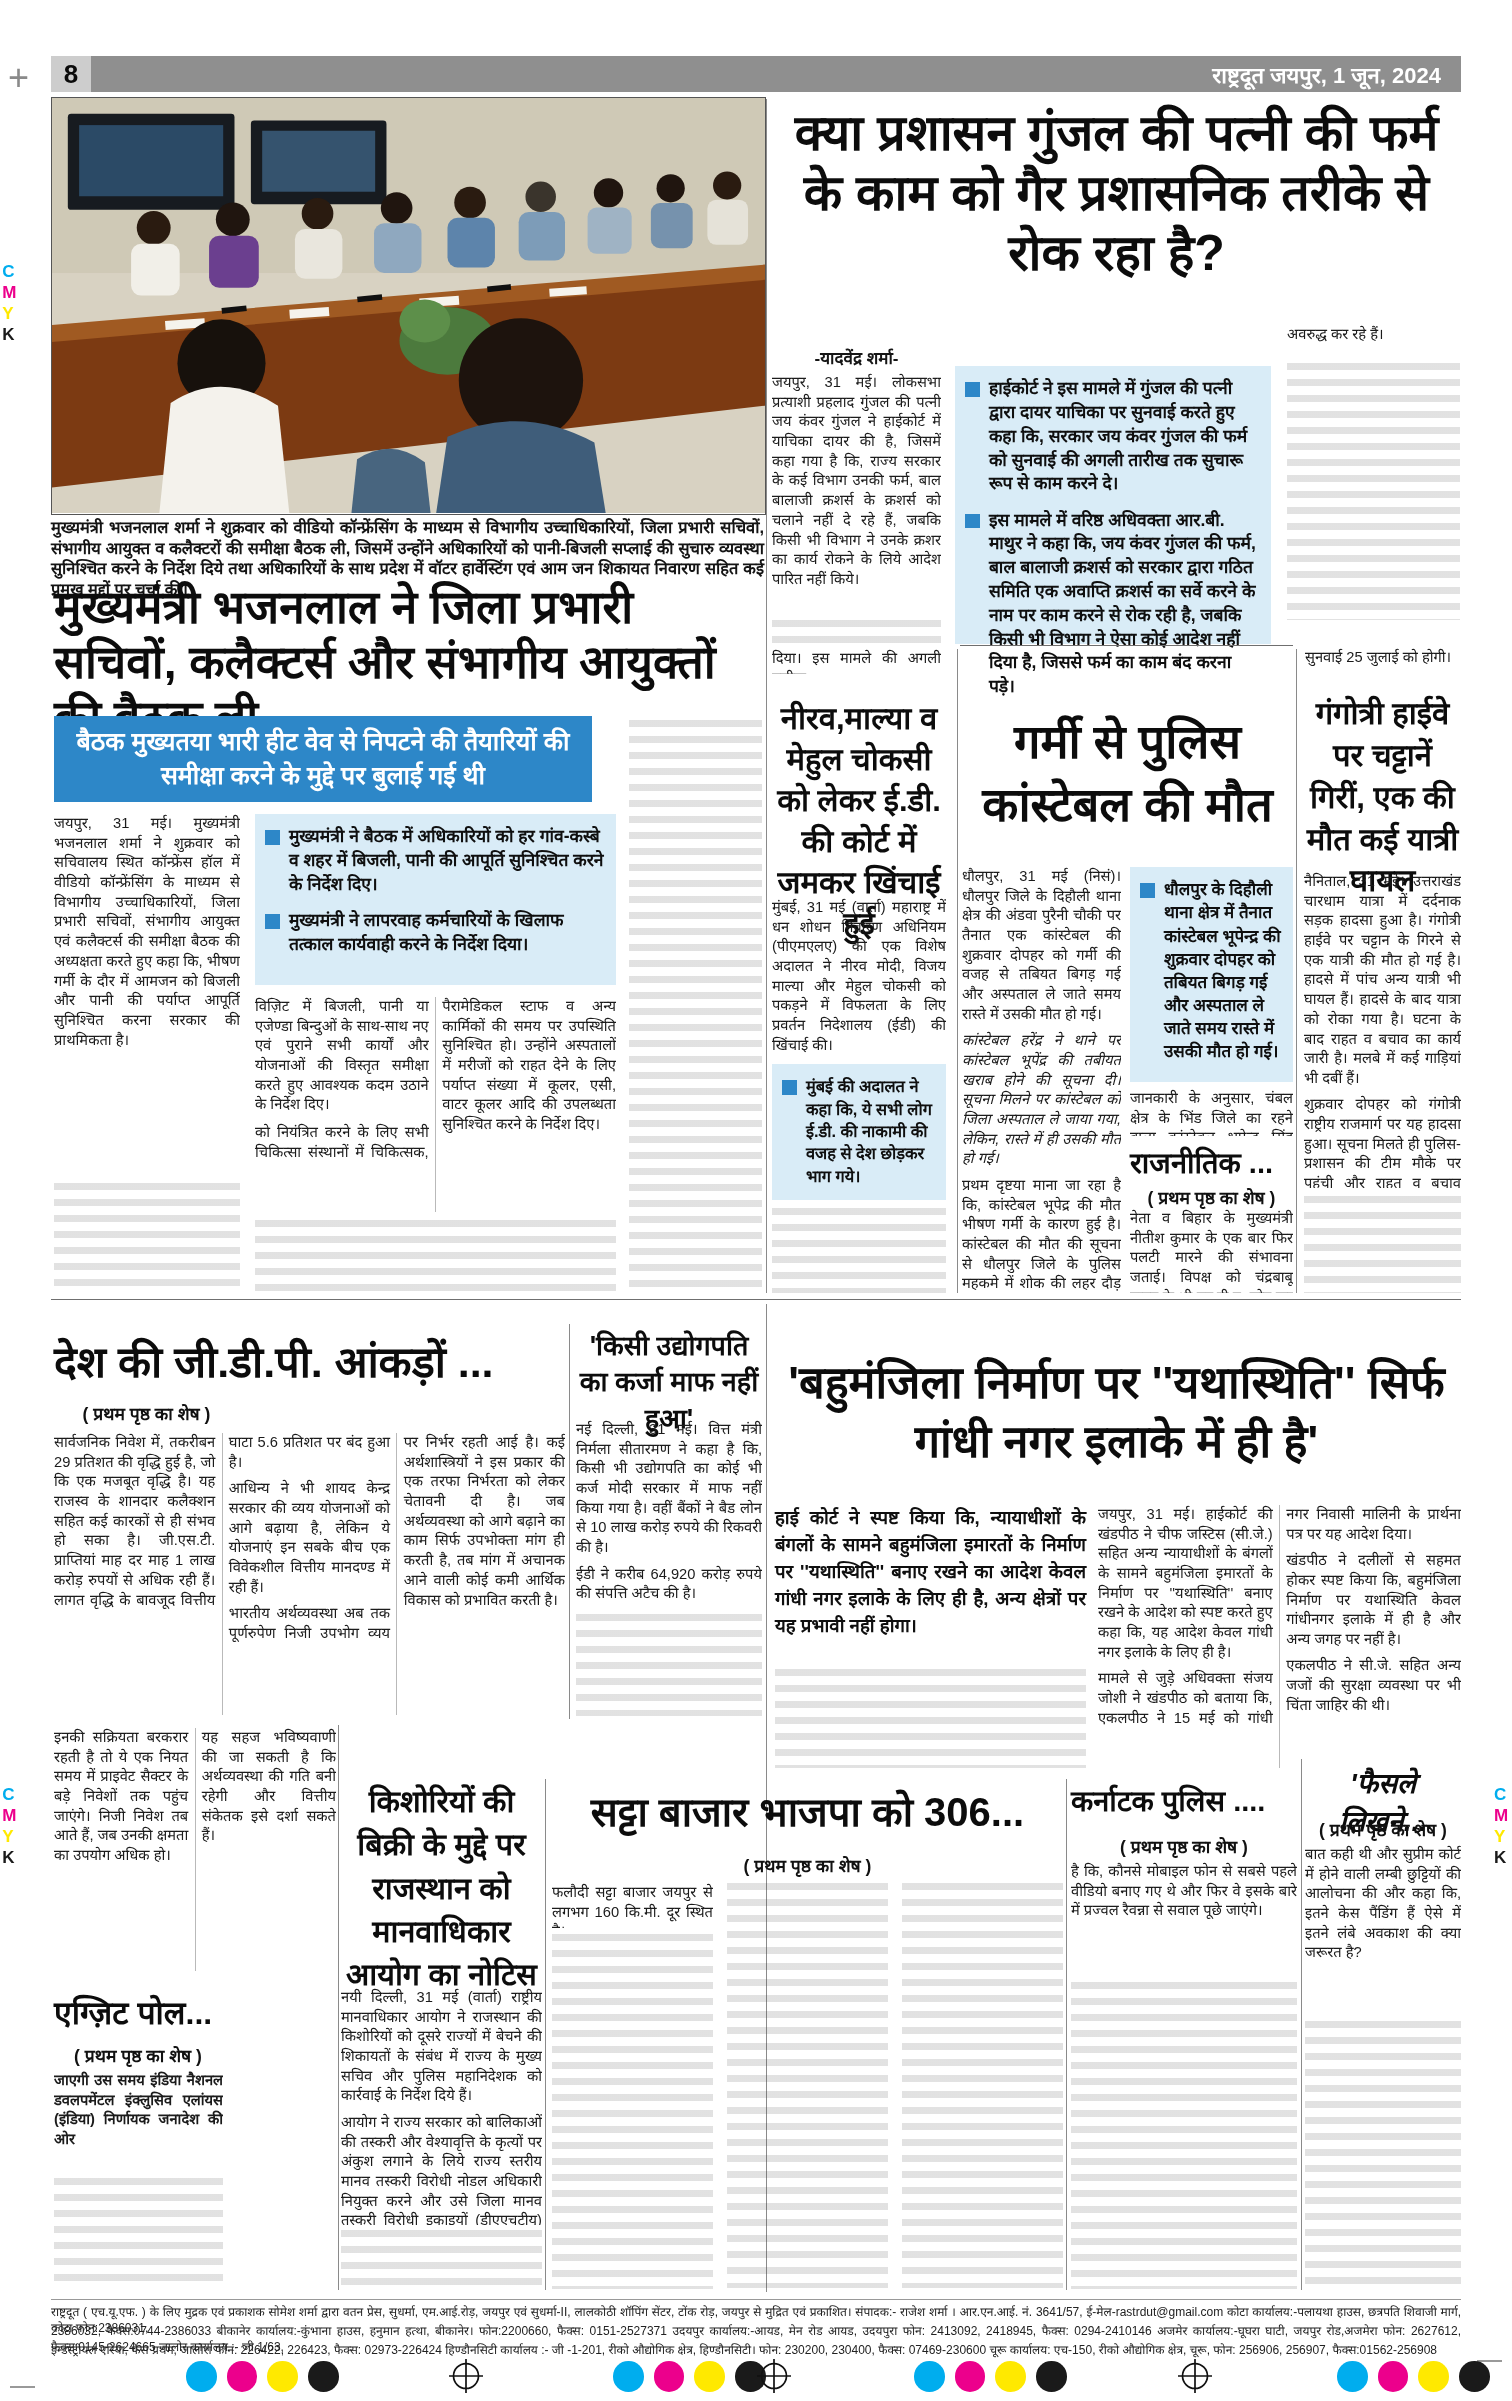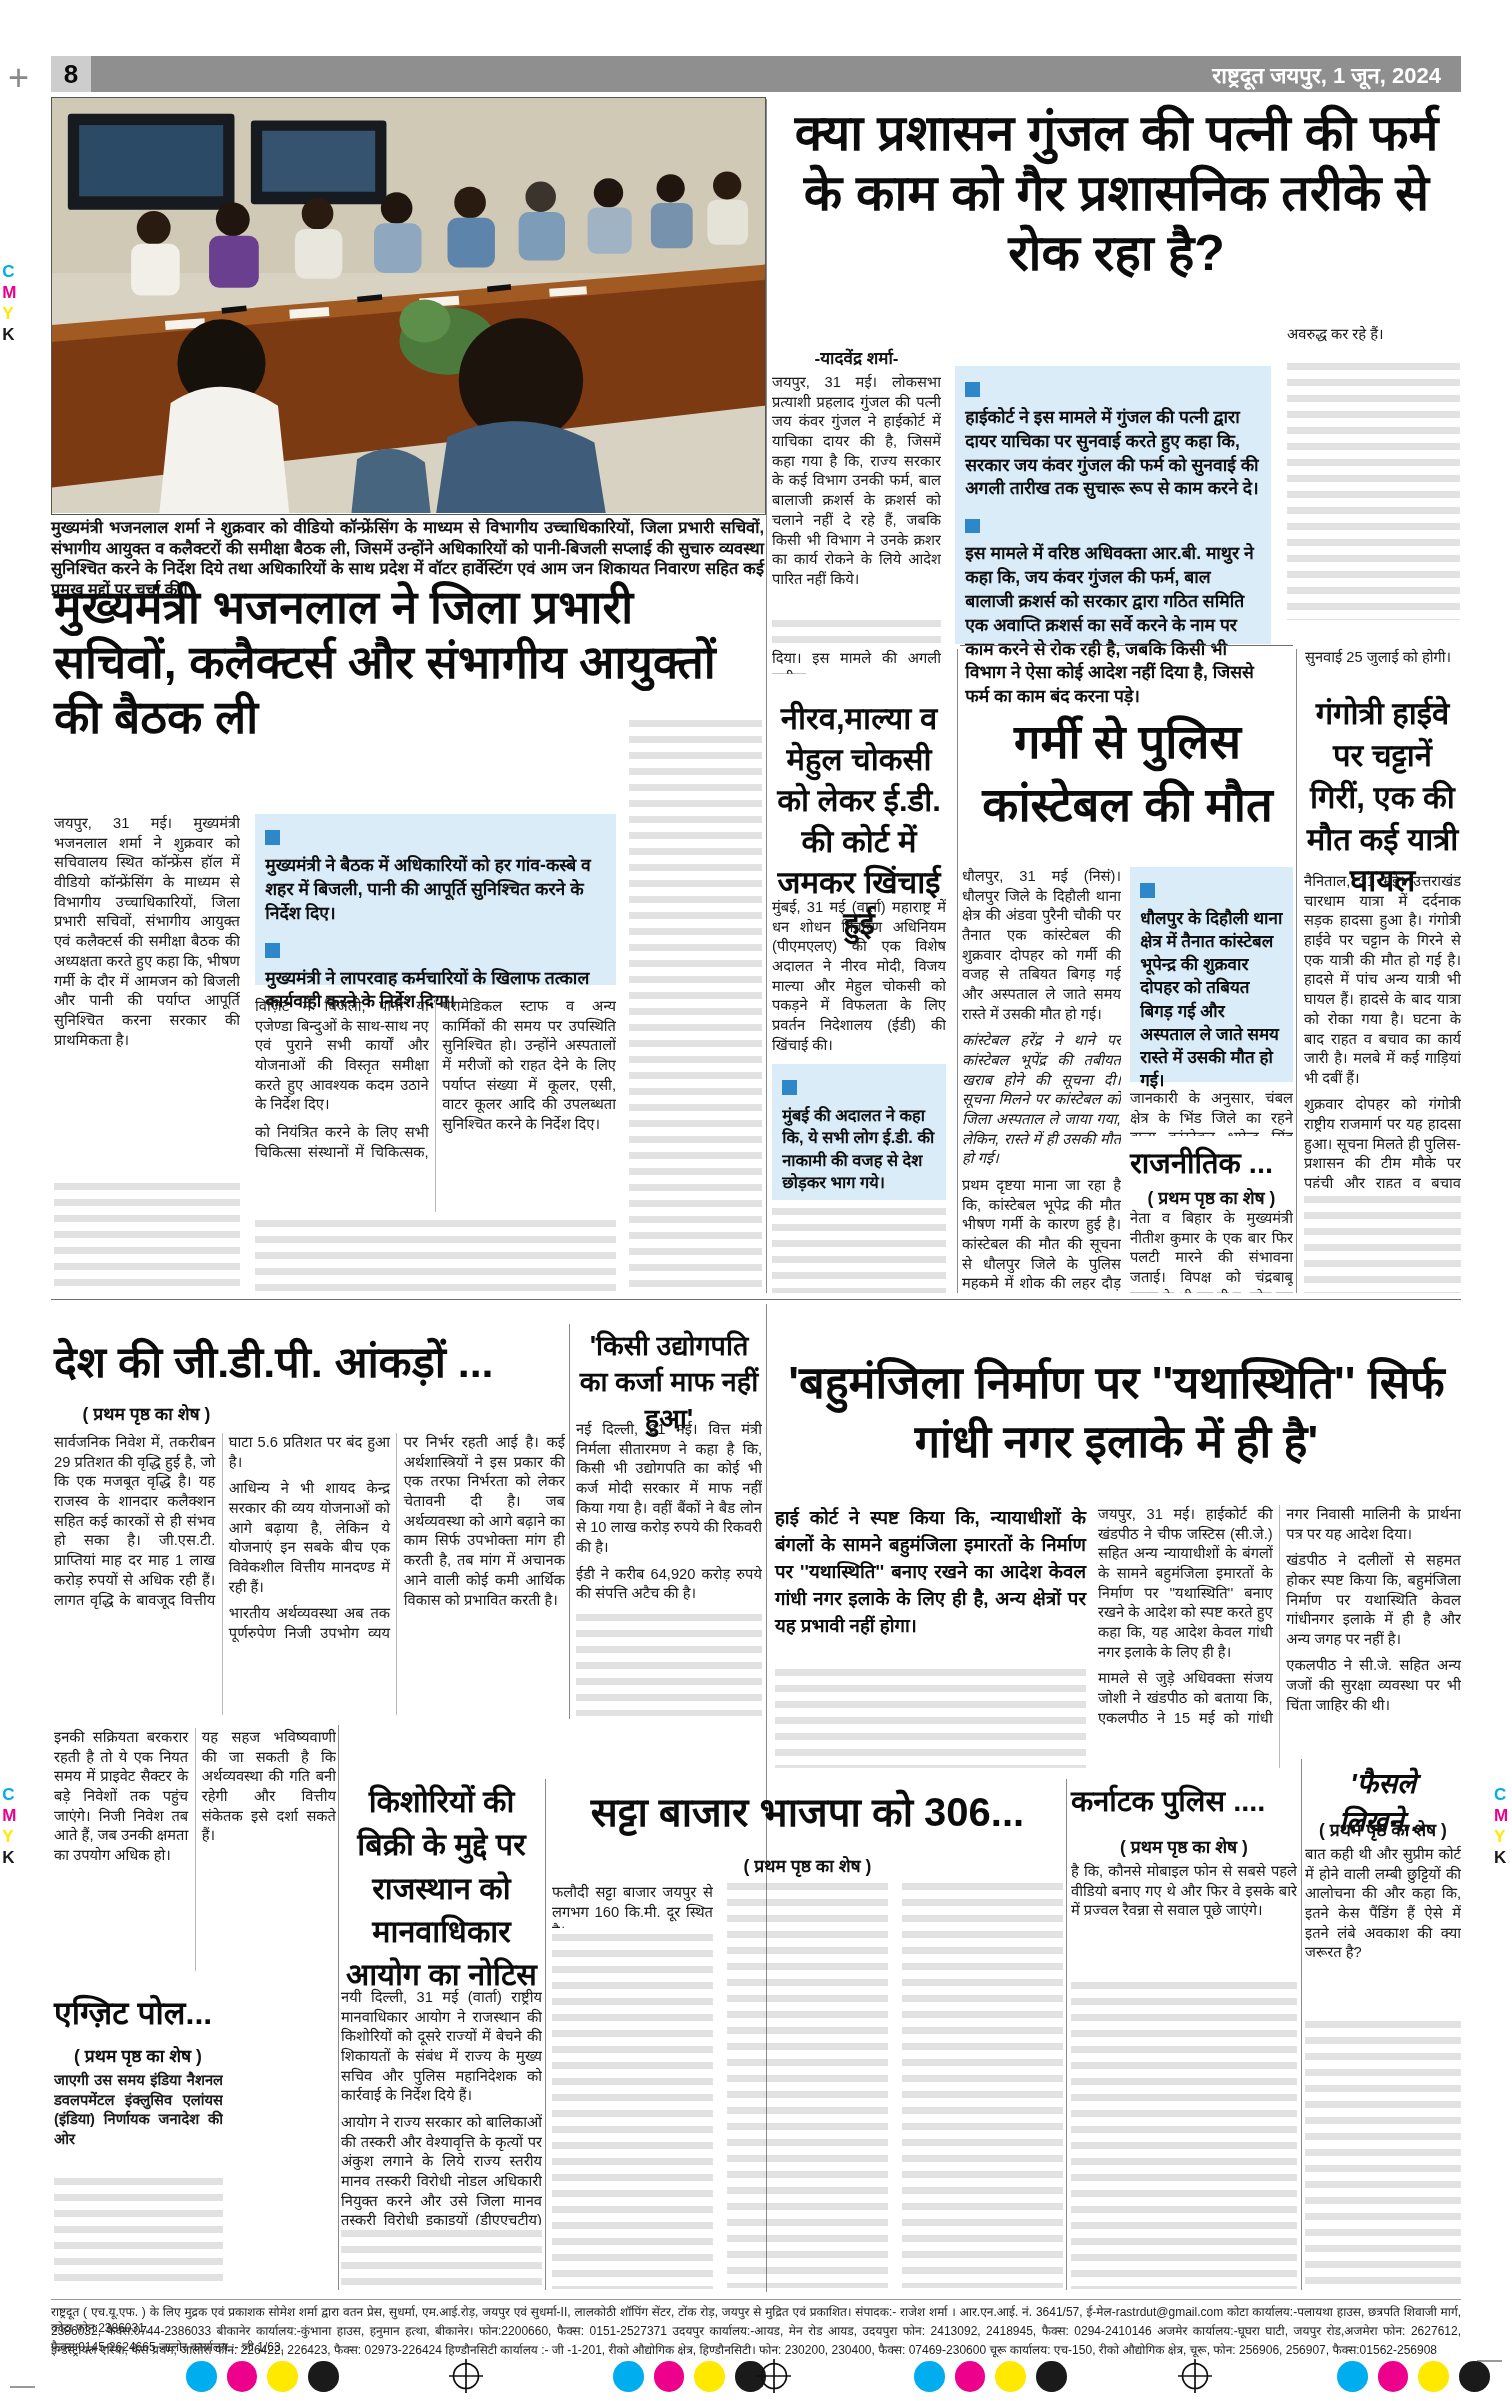--- a/index.html
+++ b/index.html
@@ -7,21 +7,21 @@
         font-family:"Liberation Sans","DejaVu Sans",sans-serif;color:#161616;}
   .z{position:absolute;}
   .bodytxt{font-size:14.7px;line-height:1.34;text-align:justify;color:#1b1b1b;overflow:hidden;}
   .cols2{column-count:2;column-gap:13.6px;column-rule:0.6px solid #b9b9b9;}
   .cols3{column-count:3;column-gap:13.6px;column-rule:0.6px solid #b9b9b9;}
   .head{font-weight:bold;color:#0c0c0c;}
   .ctr{text-align:center;}
   .kicker{font-weight:bold;font-size:17.5px;text-align:center;color:#111;}
   .byline{font-weight:bold;font-size:17px;text-align:center;}
   .hlbox{background:#d9ecf7;padding:11.3px 10.2px;box-sizing:border-box;}
-  .bullet-item{display:flex;gap:9px;font-weight:bold;font-size:17.5px;line-height:1.36;color:#0f0f0f;text-align:left;margin-bottom:12.4px;flex-direction:column;}
+  .bullet-item{display:flex;gap:9px;font-weight:bold;font-size:17.5px;line-height:1.36;color:#0f0f0f;text-align:left;margin-bottom:12.4px;}
   .bullet-sq{width:14.7px;height:14.7px;background:#2d87c8;flex:none;margin-top:5.1px;}
   .fill{background:repeating-linear-gradient(180deg,#3c3c3c 0 7.3px,rgba(0,0,0,0) 7.3px 16px);opacity:.15;}
   .vrule{width:1.1px;background:#8a8a8a;}
   .hrule{height:1.1px;background:#6f6f6f;}
   .headerbar{background:#8f8f8f;display:flex;align-items:center;}
   .pagenum{background:#cdcdcd;color:#0a0a0a;font-weight:bold;font-size:26px;
            width:40px;height:100%;display:flex;align-items:center;justify-content:center;}
   .masthead{flex:1;text-align:right;color:#ffffff;font-weight:bold;font-size:22px;padding-right:20px;}
   .imprint{font-size:12px;line-height:1.3;color:#222;text-align:justify;}
   .dot{width:30.5px;height:30.5px;border-radius:50%;display:inline-block;margin-right:10.2px;}
@@ -109,20 +109,23 @@
       <path d="M210,540 Q300,480 400,545 L420,735 L190,735 Z" fill="#f4f2ec"></path>
       <circle cx="830" cy="500" r="110" fill="#1d130d"></circle>
       <path d="M700,600 Q830,540 960,610 L980,735 L680,735 Z" fill="#3f5d7a"></path>
       <path d="M540,640 Q600,600 660,645 L670,735 L530,735 Z" fill="#48657f"></path>
     </svg>
   </div>
   <div class="z" style="left:51px;top:517px;width:713px;">
     <p style="margin:0;font-size:16.4px;line-height:1.25;font-weight:bold;color:#141414;text-align:justify;">मुख्यमंत्री भजनलाल शर्मा ने शुक्रवार को वीडियो कॉन्फ्रेंसिंग के माध्यम से विभागीय उच्चाधिकारियों, जिला प्रभारी सचिवों, संभागीय आयुक्त व कलैक्टरों की समीक्षा बैठक ली, जिसमें उन्होंने अधिकारियों को पानी-बिजली सप्लाई की सुचारु व्यवस्था सुनिश्चित करने के निर्देश दिये तथा अधिकारियों के साथ प्रदेश में वॉटर हार्वेस्टिंग एवं आम जन शिकायत निवारण सहित कई प्रमुख मुद्दों पर चर्चा की।</p>
   </div>
   <div class="z head" style="left:54px;top:580px;width:710px;font-size:46px;line-height:1.2;">मुख्यमंत्री भजनलाल ने जिला प्रभारी सचिवों, कलैक्टर्स और संभागीय आयुक्तों की बैठक ली</div>
+  <div class="z" style="left:54px;top:716px;width:538px;height:86px;background:#2d87c8;display:flex;align-items:center;justify-content:center;padding:0 17px;box-sizing:border-box;">
+    <span style="color:#fff;font-weight:bold;font-size:25px;line-height:1.35;text-align:center;">बैठक मुख्यतया भारी हीट वेव से निपटने की तैयारियों की समीक्षा करने के मुद्दे पर बुलाई गई थी</span>
+  </div>
   <div class="z bodytxt" style="left:54px;top:814px;width:186px;height:361px;">जयपुर, 31 मई। मुख्यमंत्री भजनलाल शर्मा ने शुक्रवार को सचिवालय स्थित कॉन्फ्रेंस हॉल में वीडियो कॉन्फ्रेंसिंग के माध्यम से विभागीय उच्चाधिकारियों, जिला प्रभारी सचिवों, संभागीय आयुक्त एवं कलैक्टर्स की समीक्षा बैठक की अध्यक्षता करते हुए कहा कि, भीषण गर्मी के दौर में आमजन को बिजली और पानी की पर्याप्त आपूर्ति सुनिश्चित करना सरकार की प्राथमिकता है।</div>
   <div class="z fill" style="left:54px;top:1183px;width:186px;height:110px;"></div>
   <div class="z hlbox" style="left:255px;top:814px;width:361px;height:171px;">
     <div class="bullet-item">
       <span class="bullet-sq"></span>
       <span>मुख्यमंत्री ने बैठक में अधिकारियों को हर गांव-कस्बे व शहर में बिजली, पानी की आपूर्ति सुनिश्चित करने के निर्देश दिए।</span>
     </div>
     <div class="bullet-item">
       <span class="bullet-sq"></span>
       <span>मुख्यमंत्री ने लापरवाह कर्मचारियों के खिलाफ तत्काल कार्यवाही करने के निर्देश दिया।</span>

